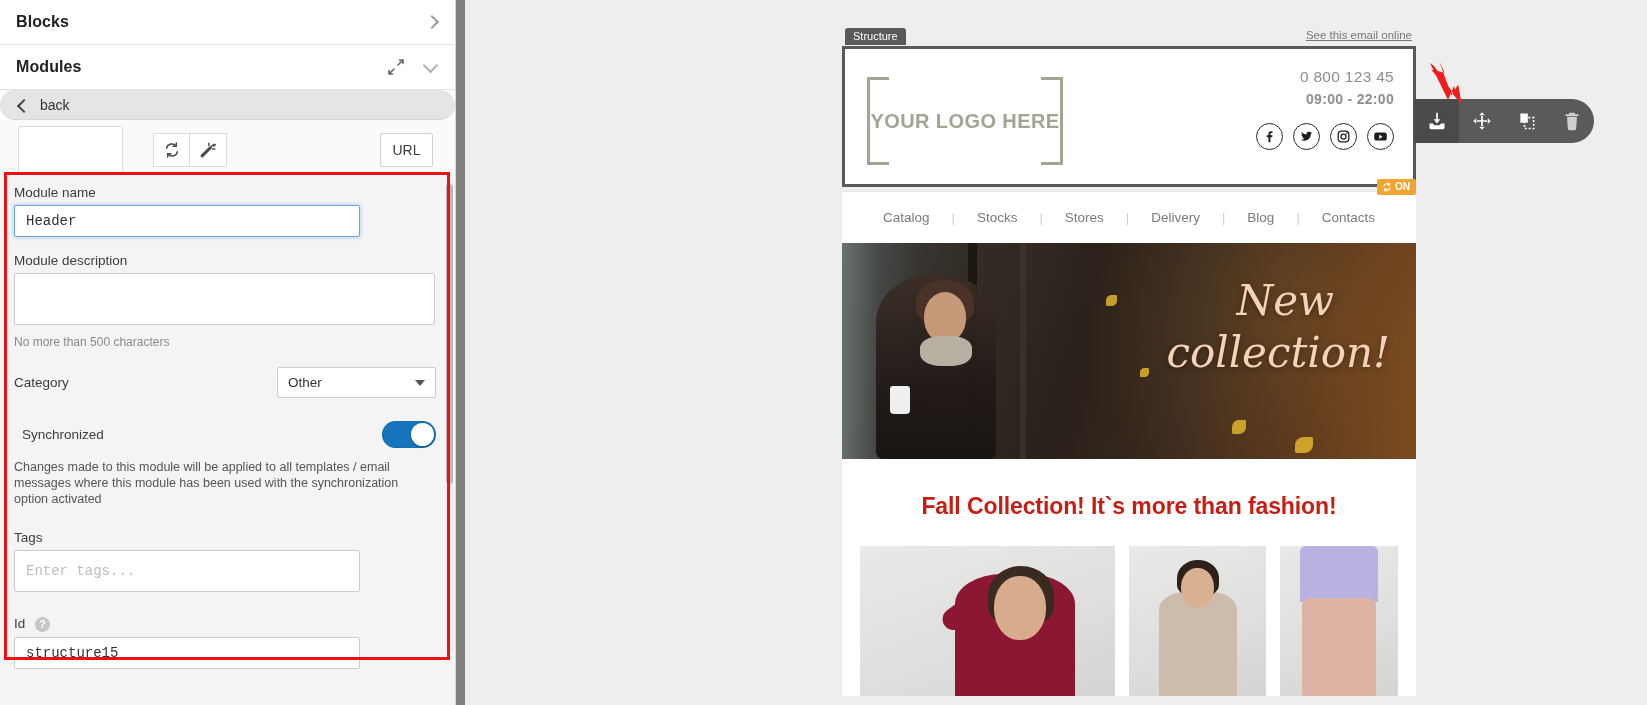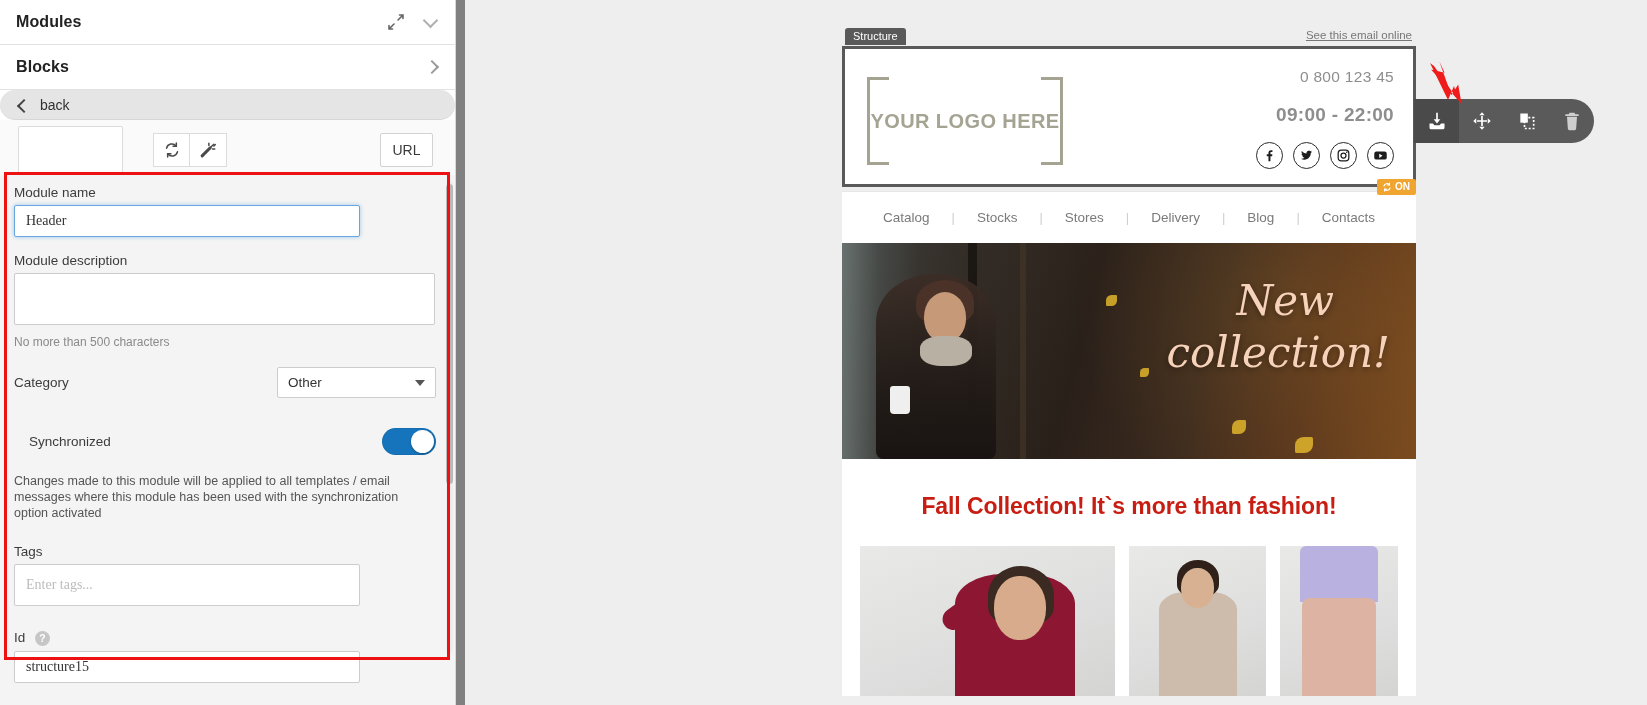--- a/index.html
+++ b/index.html
@@ -82,21 +82,21 @@
     position: absolute; left: 0; top: 175px;
     width: 456px; height: 530px;
     background: #f4f4f4; padding: 10px 20px 0 14px;
     overflow: hidden;
   }
   .fld-label { font-size: 13.5px; color: #3c3c3c; margin-bottom: 5px; }
   .text-input {
     width: 346px; height: 32px; background: #fff;
     border: 1px solid #ccc; border-radius: 2px;
     font-size: 14px; color: #333; padding: 0 11px;
-    font-family: Liberation Serif, serif;
+    font-family: Liberation Mono, monospace;
   }
   .text-input.focused { border: 1px solid #6aa6e0; box-shadow: 0 0 4px rgba(90,160,225,.55); }
   .text-input::placeholder { color: #bdbdbd; }
   .ta {
     width: 421px; height: 52px; background: #fff; border: 1px solid #ccc;
     border-radius: 2px; resize: none; padding: 6px 10px;
     font-size: 14px; font-family: "Liberation Sans", sans-serif;
   }
   .hint { font-size: 12px; color: #8a8a8a; margin-top: 6px; }
   .row-split { display: flex; align-items: center; justify-content: space-between; }
@@ -170,21 +170,21 @@
   .logo-wrap .br.r { right: 0; border-right: 3px solid #a5a493; border-top: 3px solid #a5a493; border-bottom: 3px solid #a5a493; }
   .logo-text {
     position: absolute; left: 0; top: 0; width: 196px; height: 88px;
     display: flex; align-items: center; justify-content: center;
     font-size: 20px; font-weight: bold; color: #a5a493; letter-spacing: .4px;
   }
   .contact-col {
     position: absolute; right: 19px; top: 19px; text-align: right;
   }
   .phone { font-size: 15.5px; font-weight: normal; color: #8e8e8e; letter-spacing: .3px; }
-  .hours { font-size: 19px; font-weight: bold; color: #8e8e8e; letter-spacing: .3px; margin-top: 18px; }
+  .hours { font-size: 14px; font-weight: bold; color: #8e8e8e; letter-spacing: .3px; margin-top: 5px; }
   .socials { display: flex; gap: 10px; margin-top: 16px; justify-content: flex-end; }
   .soc {
     width: 27px; height: 27px; border-radius: 50%;
     border: 1.6px solid #2a2a2a; display: flex; align-items: center; justify-content: center;
   }
   .on-badge {
     position: absolute; right: -3px; bottom: -11px;
     background: #efa530; color: #fff; font-size: 10px; font-weight: bold;
     padding: 2px 6px 3px 5px; display: flex; align-items: center; gap: 3px;
     border-radius: 2px;
@@ -287,35 +287,35 @@
   .red-arrow { position: absolute; left: 1424px; top: 60px; z-index: 45; }
 </style>
 </head>
 <body>
 
 <div id="root">
 
   <div class="left-panel">
 
     <div class="accordion-row">
+      <span class="accordion-title">Blocks</span>
+      <span class="accordion-spacer"></span>
+      <span class="chev-right"></span>
+    </div>
+
+    <div class="accordion-row">
       <span class="accordion-title">Modules</span>
       <span class="accordion-spacer"></span>
       <span class="expand-icon">
         <svg width="18" height="18" viewBox="0 0 18 18" fill="none" stroke="#666" stroke-width="1.6" stroke-linecap="round">
           <path d="M11 7 L16 2 M12.5 2 L16 2 L16 5.5"></path>
           <path d="M7 11 L2 16 M5.5 16 L2 16 L2 12.5"></path>
         </svg>
       </span>
       <span class="chev-down"></span>
-    </div>
-
-    <div class="accordion-row">
-      <span class="accordion-title">Blocks</span>
-      <span class="accordion-spacer"></span>
-      <span class="chev-right"></span>
     </div>
 
     <div class="back-bar">
       <span class="chev-left"></span>
       <span>back</span>
     </div>
 
     <div class="toolstrip">
       <div class="thumb-box"></div>
       <div class="icon-btn-group">
@@ -351,21 +351,21 @@
 
       <div class="row-split" style="margin-top:18px">
         <span class="fld-label" style="margin:0">Category</span>
         <div class="select-box">
           <span>Other</span>
           <span class="caret"></span>
         </div>
       </div>
 
       <div class="row-split" style="margin-top:21px">
-        <span class="fld-label" style="margin:15px">Synchronized</span>
+        <span class="fld-label" style="margin:8px">Synchronized</span>
         <div class="toggle">
           <span class="knob"></span>
         </div>
       </div>
 
       <div class="sync-desc">Changes made to this module will be applied to all templates / email messages where this module has been used with the synchronization option activated</div>
 
       <div class="fld-label" style="margin-top:23px">Tags</div>
       <input class="text-input" style="height: 42px;" placeholder="Enter tags...">
 

